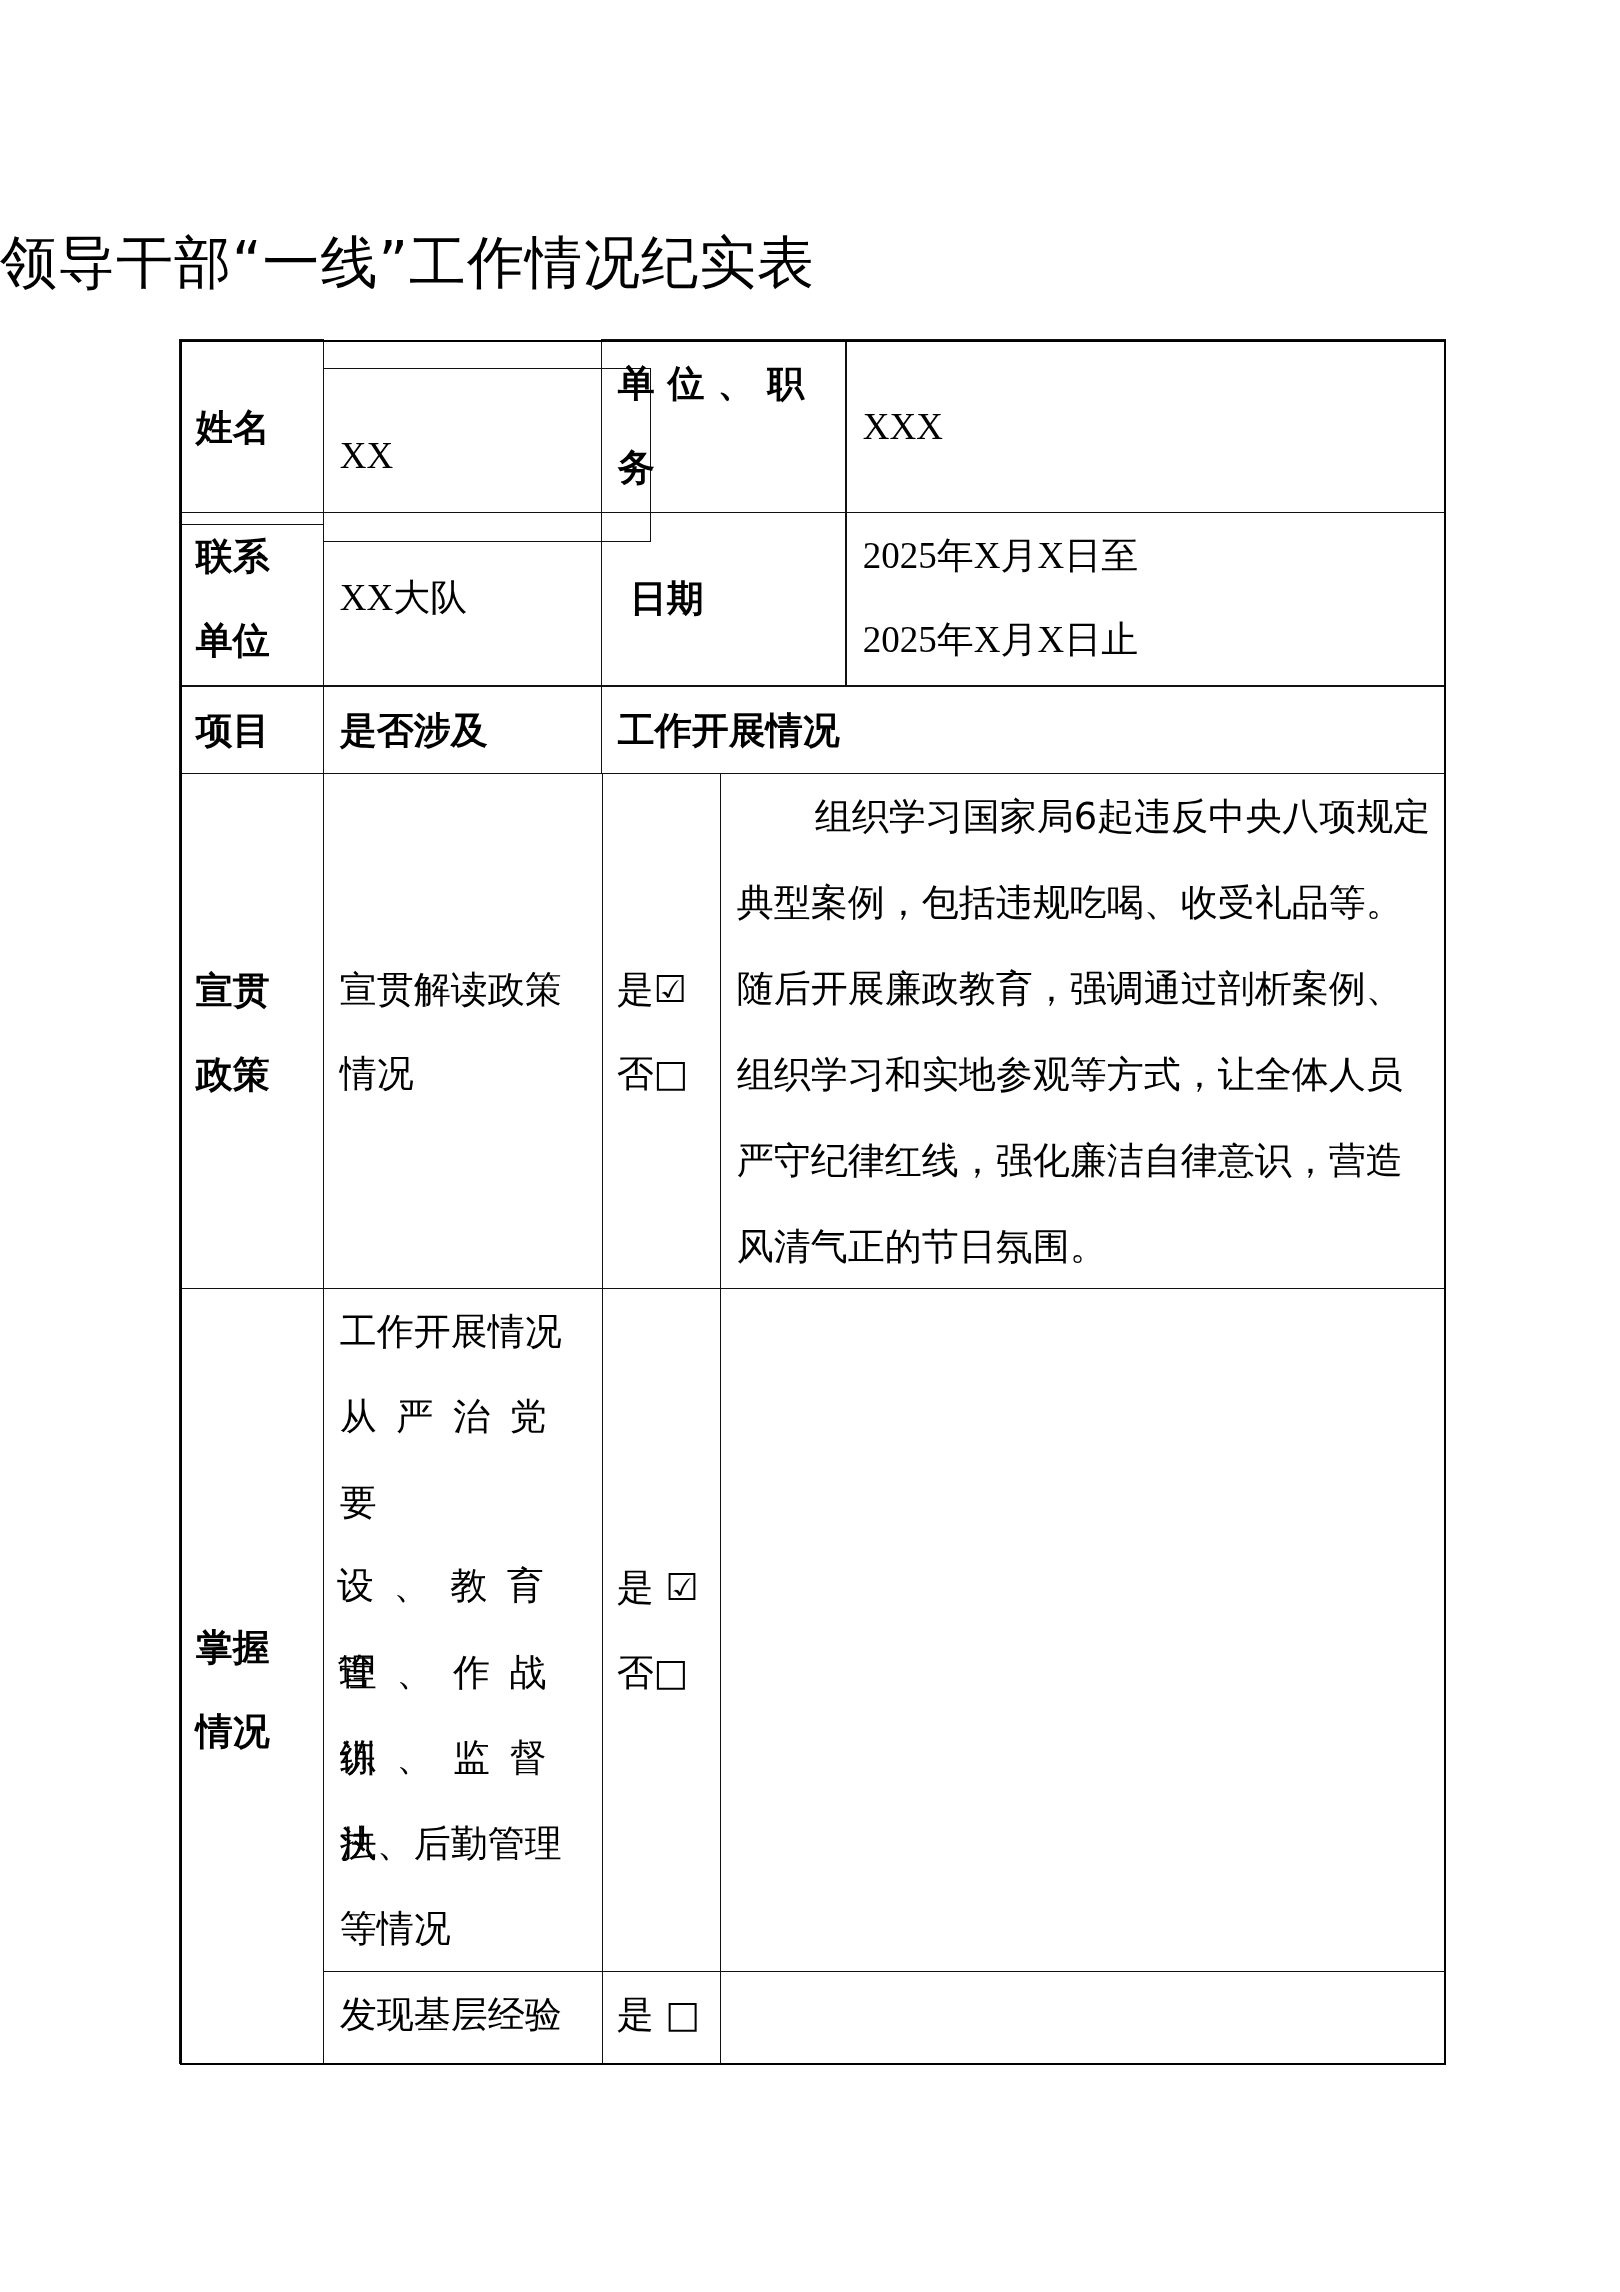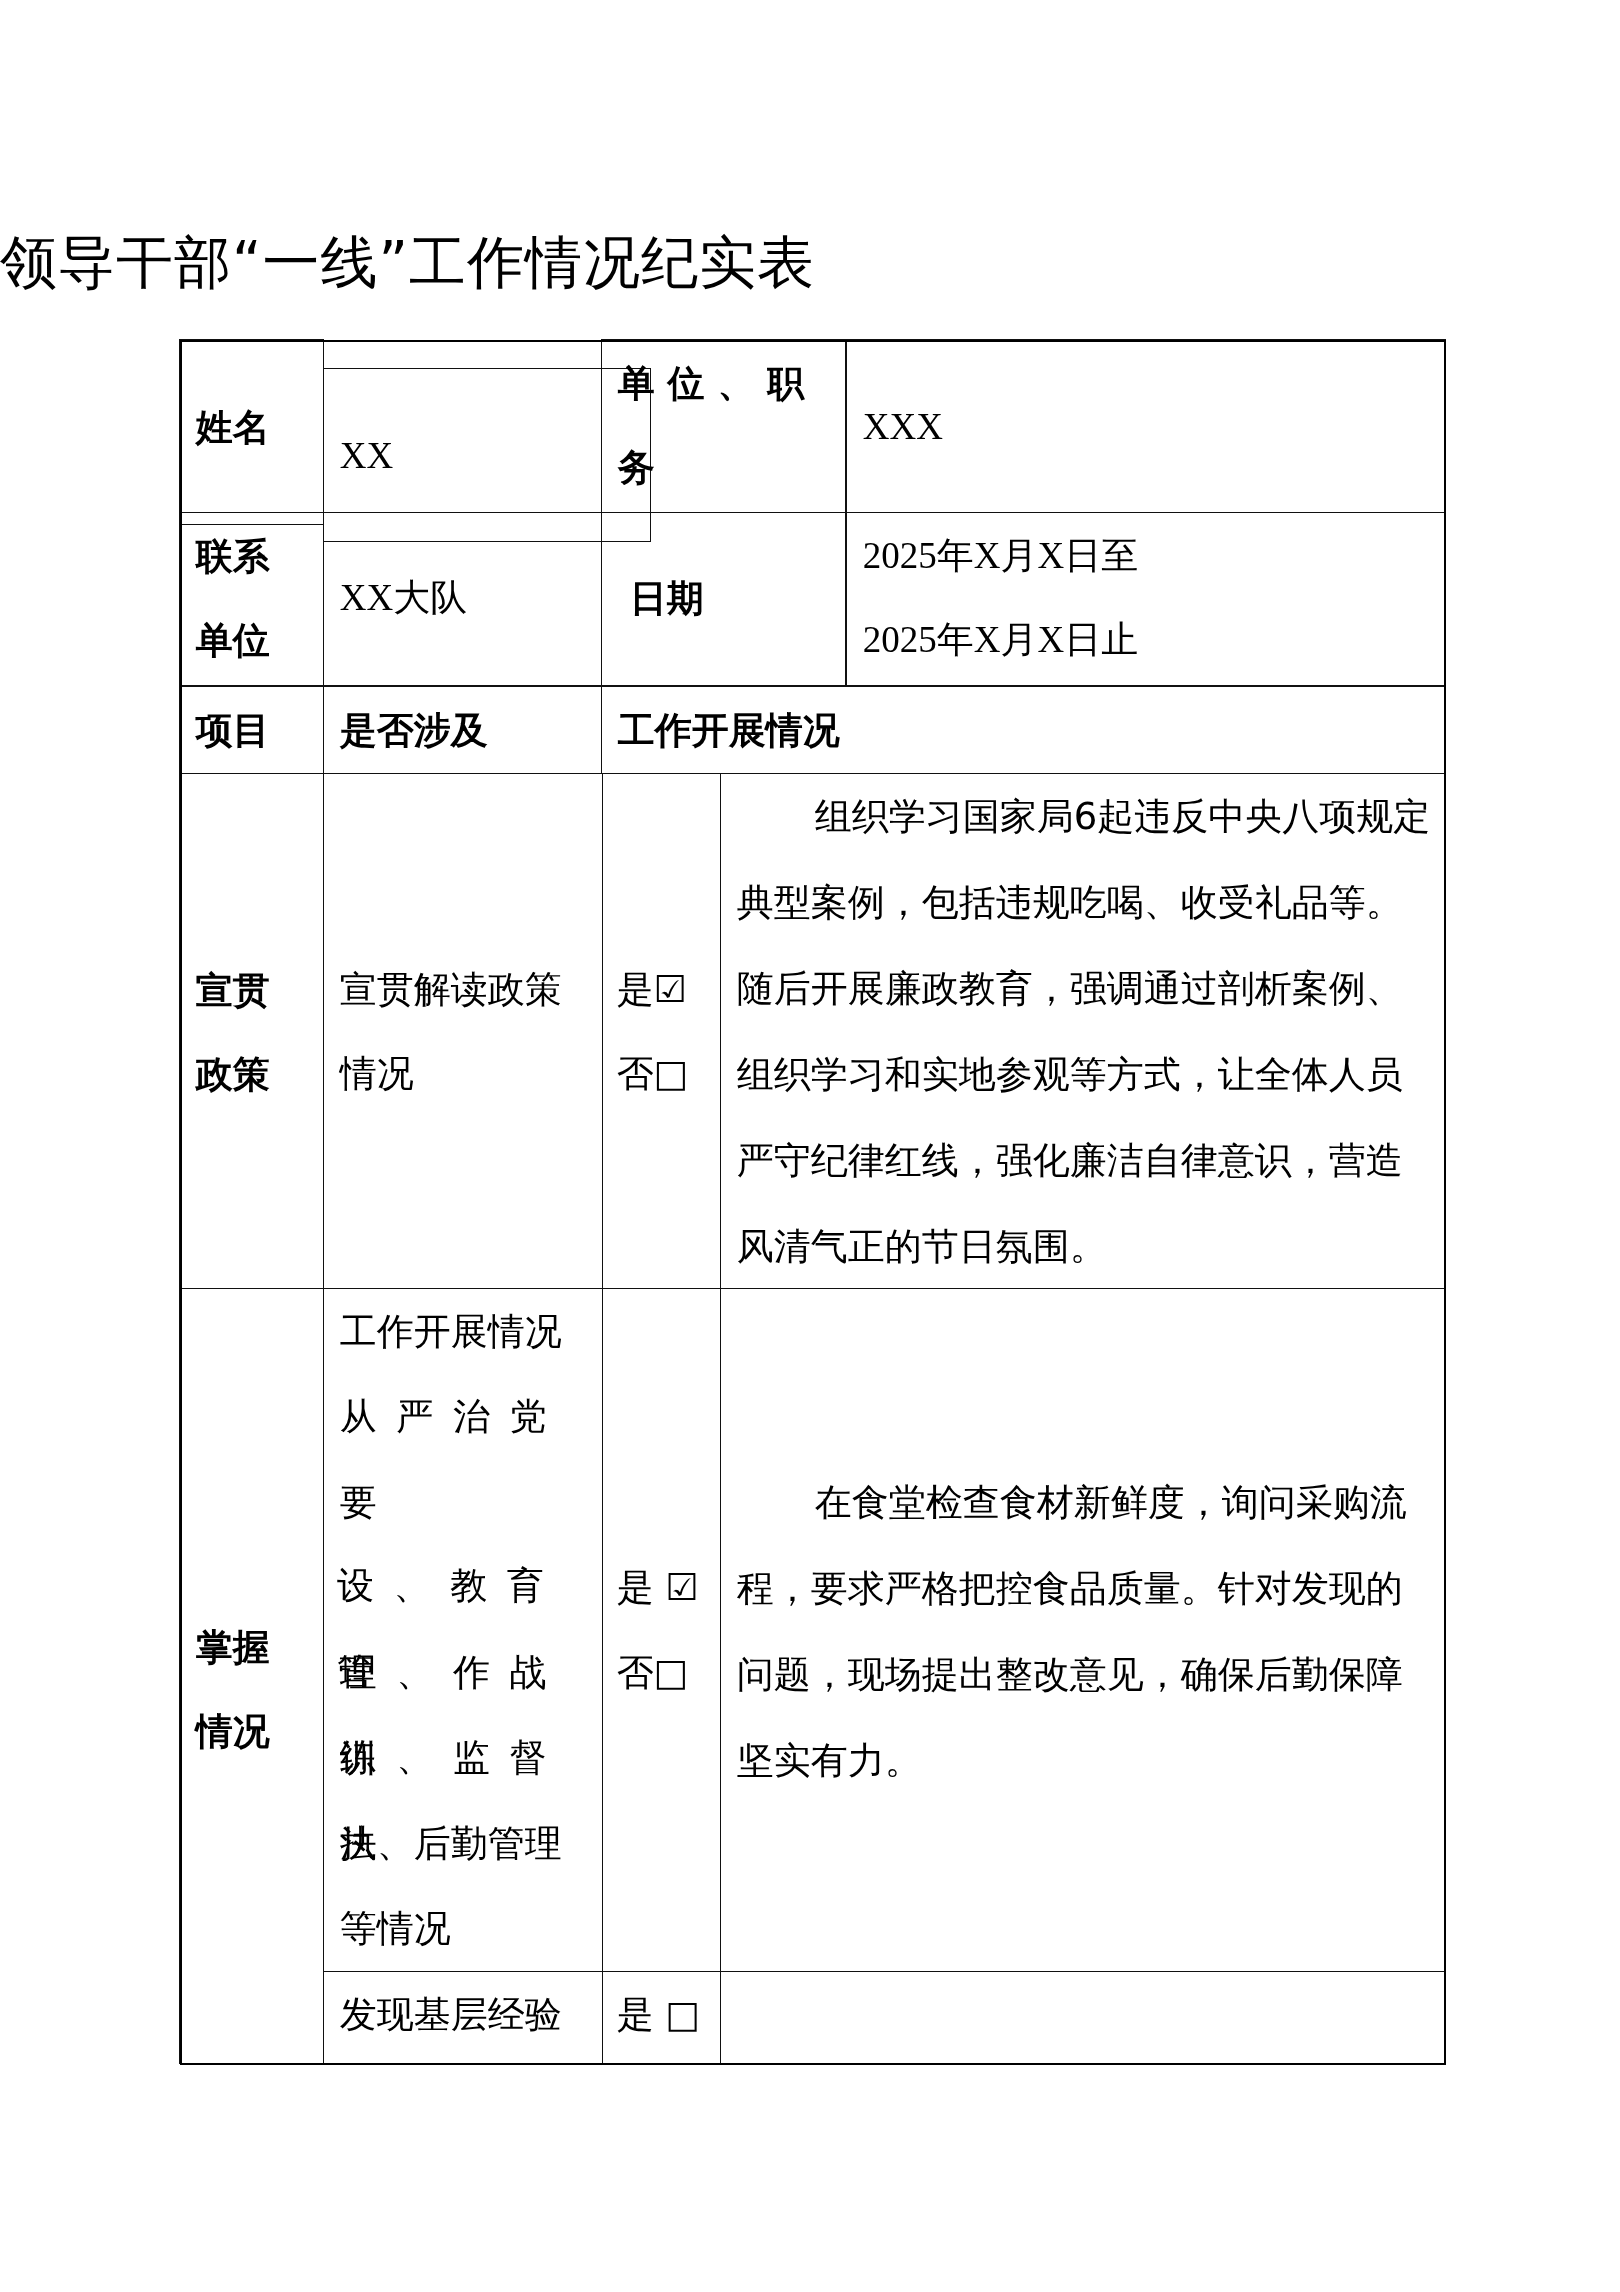--- a/index.html
+++ b/index.html
@@ -91,23 +91,20 @@
     <div class="txt wide" style="left:13px;top:256px;font-family:Liberation Mono, monospace;">设、教育管</div>
     <div class="txt wide" style="left:15.7px;top:341px;">理、作战训</div>
     <div class="txt wide" style="left:15.7px;top:426px;">练、监督执</div>
     <div class="txt" style="left:15.7px;top:512px;">法、后勤管理</div>
     <div class="txt" style="left:15.7px;top:597px;">等情况</div>
   </div>
   <div class="cell" style="left:423px;top:949px;width:119px;height:684px;">
     <div class="txt" style="left:13.7px;top:256px;white-space:pre;">是 ☑</div>
     <div class="txt" style="left:13.7px;top:341px;">否□</div>
   </div>
-  <div class="cell" style="left:541px;top:949px;width:725px;height:684px;">
-    <div class="txt para" style="left:15.7px;top:171px;width:698px;">在食堂检查食材新鲜度，询问采购流程，要求严格把控食品质量。针对发现的问题，现场提出整改意见，确保后勤保障坚实有力。</div>
-  </div>
 
   <div class="cell" style="left:144px;top:1632px;width:280px;height:93px;">
     <div class="txt" style="left:15.7px;top:0px;">发现基层经验</div>
   </div>
   <div class="cell" style="left:423px;top:1632px;width:119px;height:93px;">
     <div class="txt" style="left:13.7px;top:0px;white-space:pre;">是 □</div>
   </div>
   <div class="cell" style="left:541px;top:1632px;width:725px;height:93px;">
     <div class="txt para" style="left:15.7px;top:0px;width:698px;"></div>
   </div>

